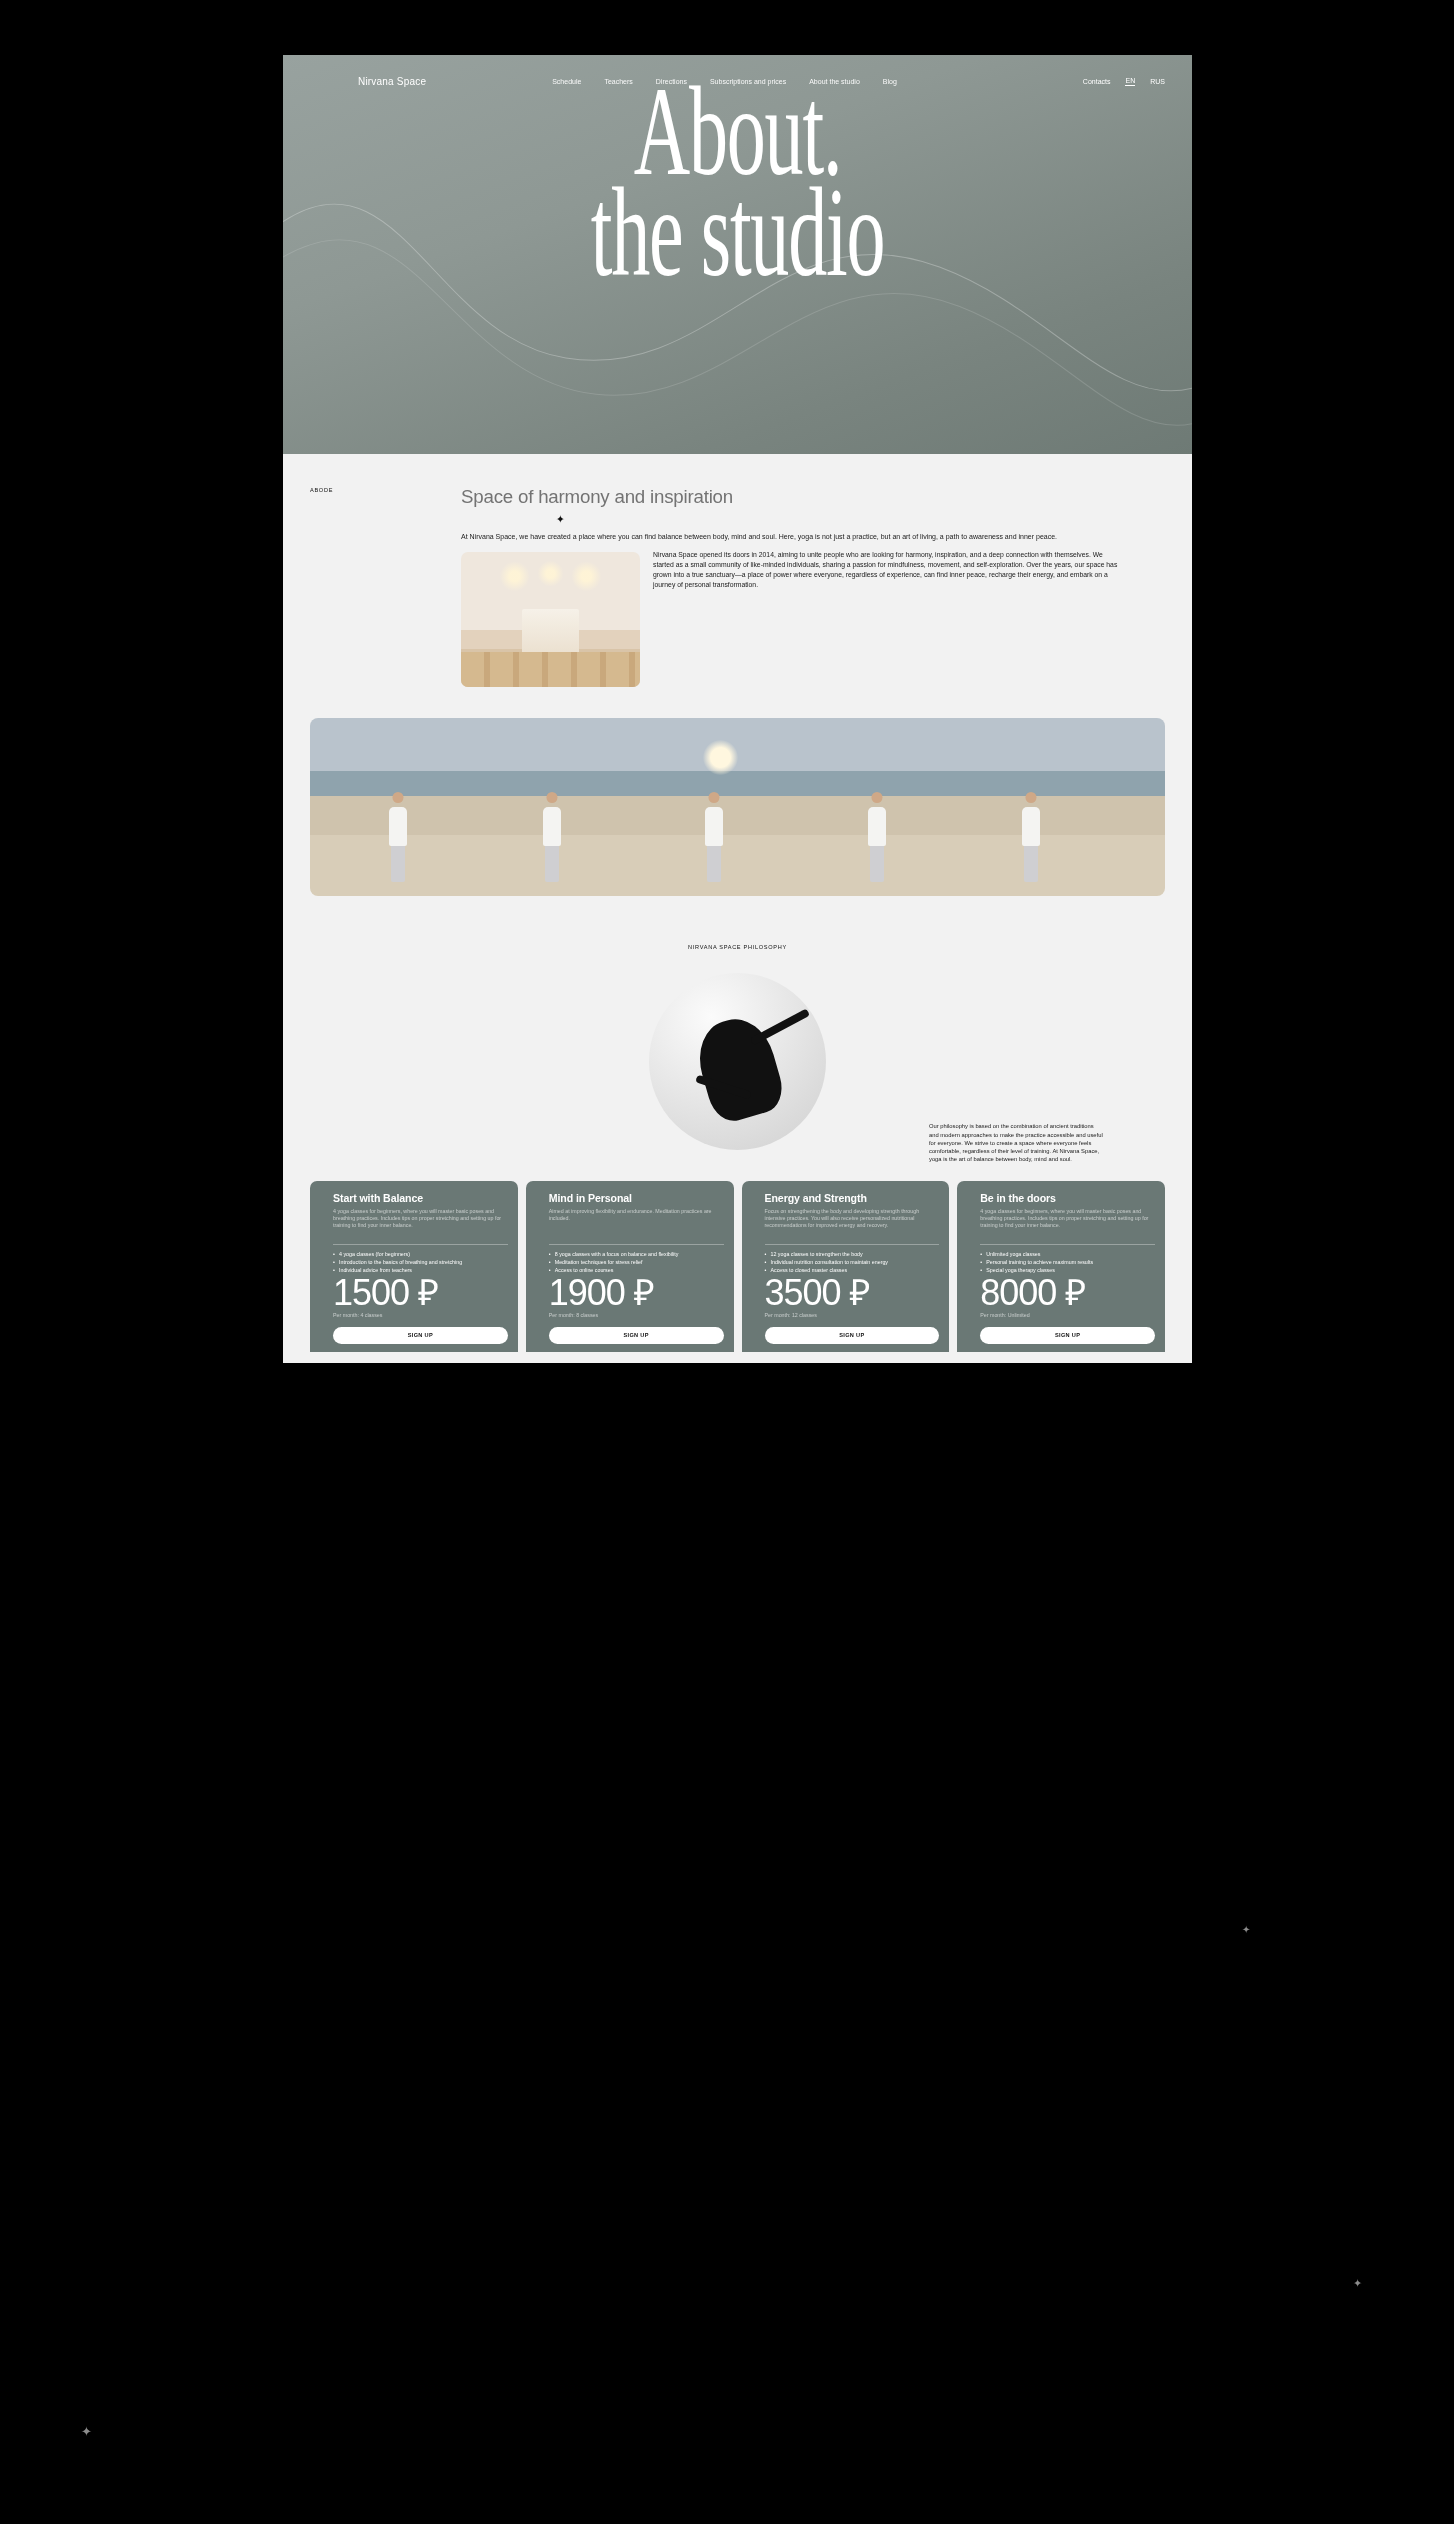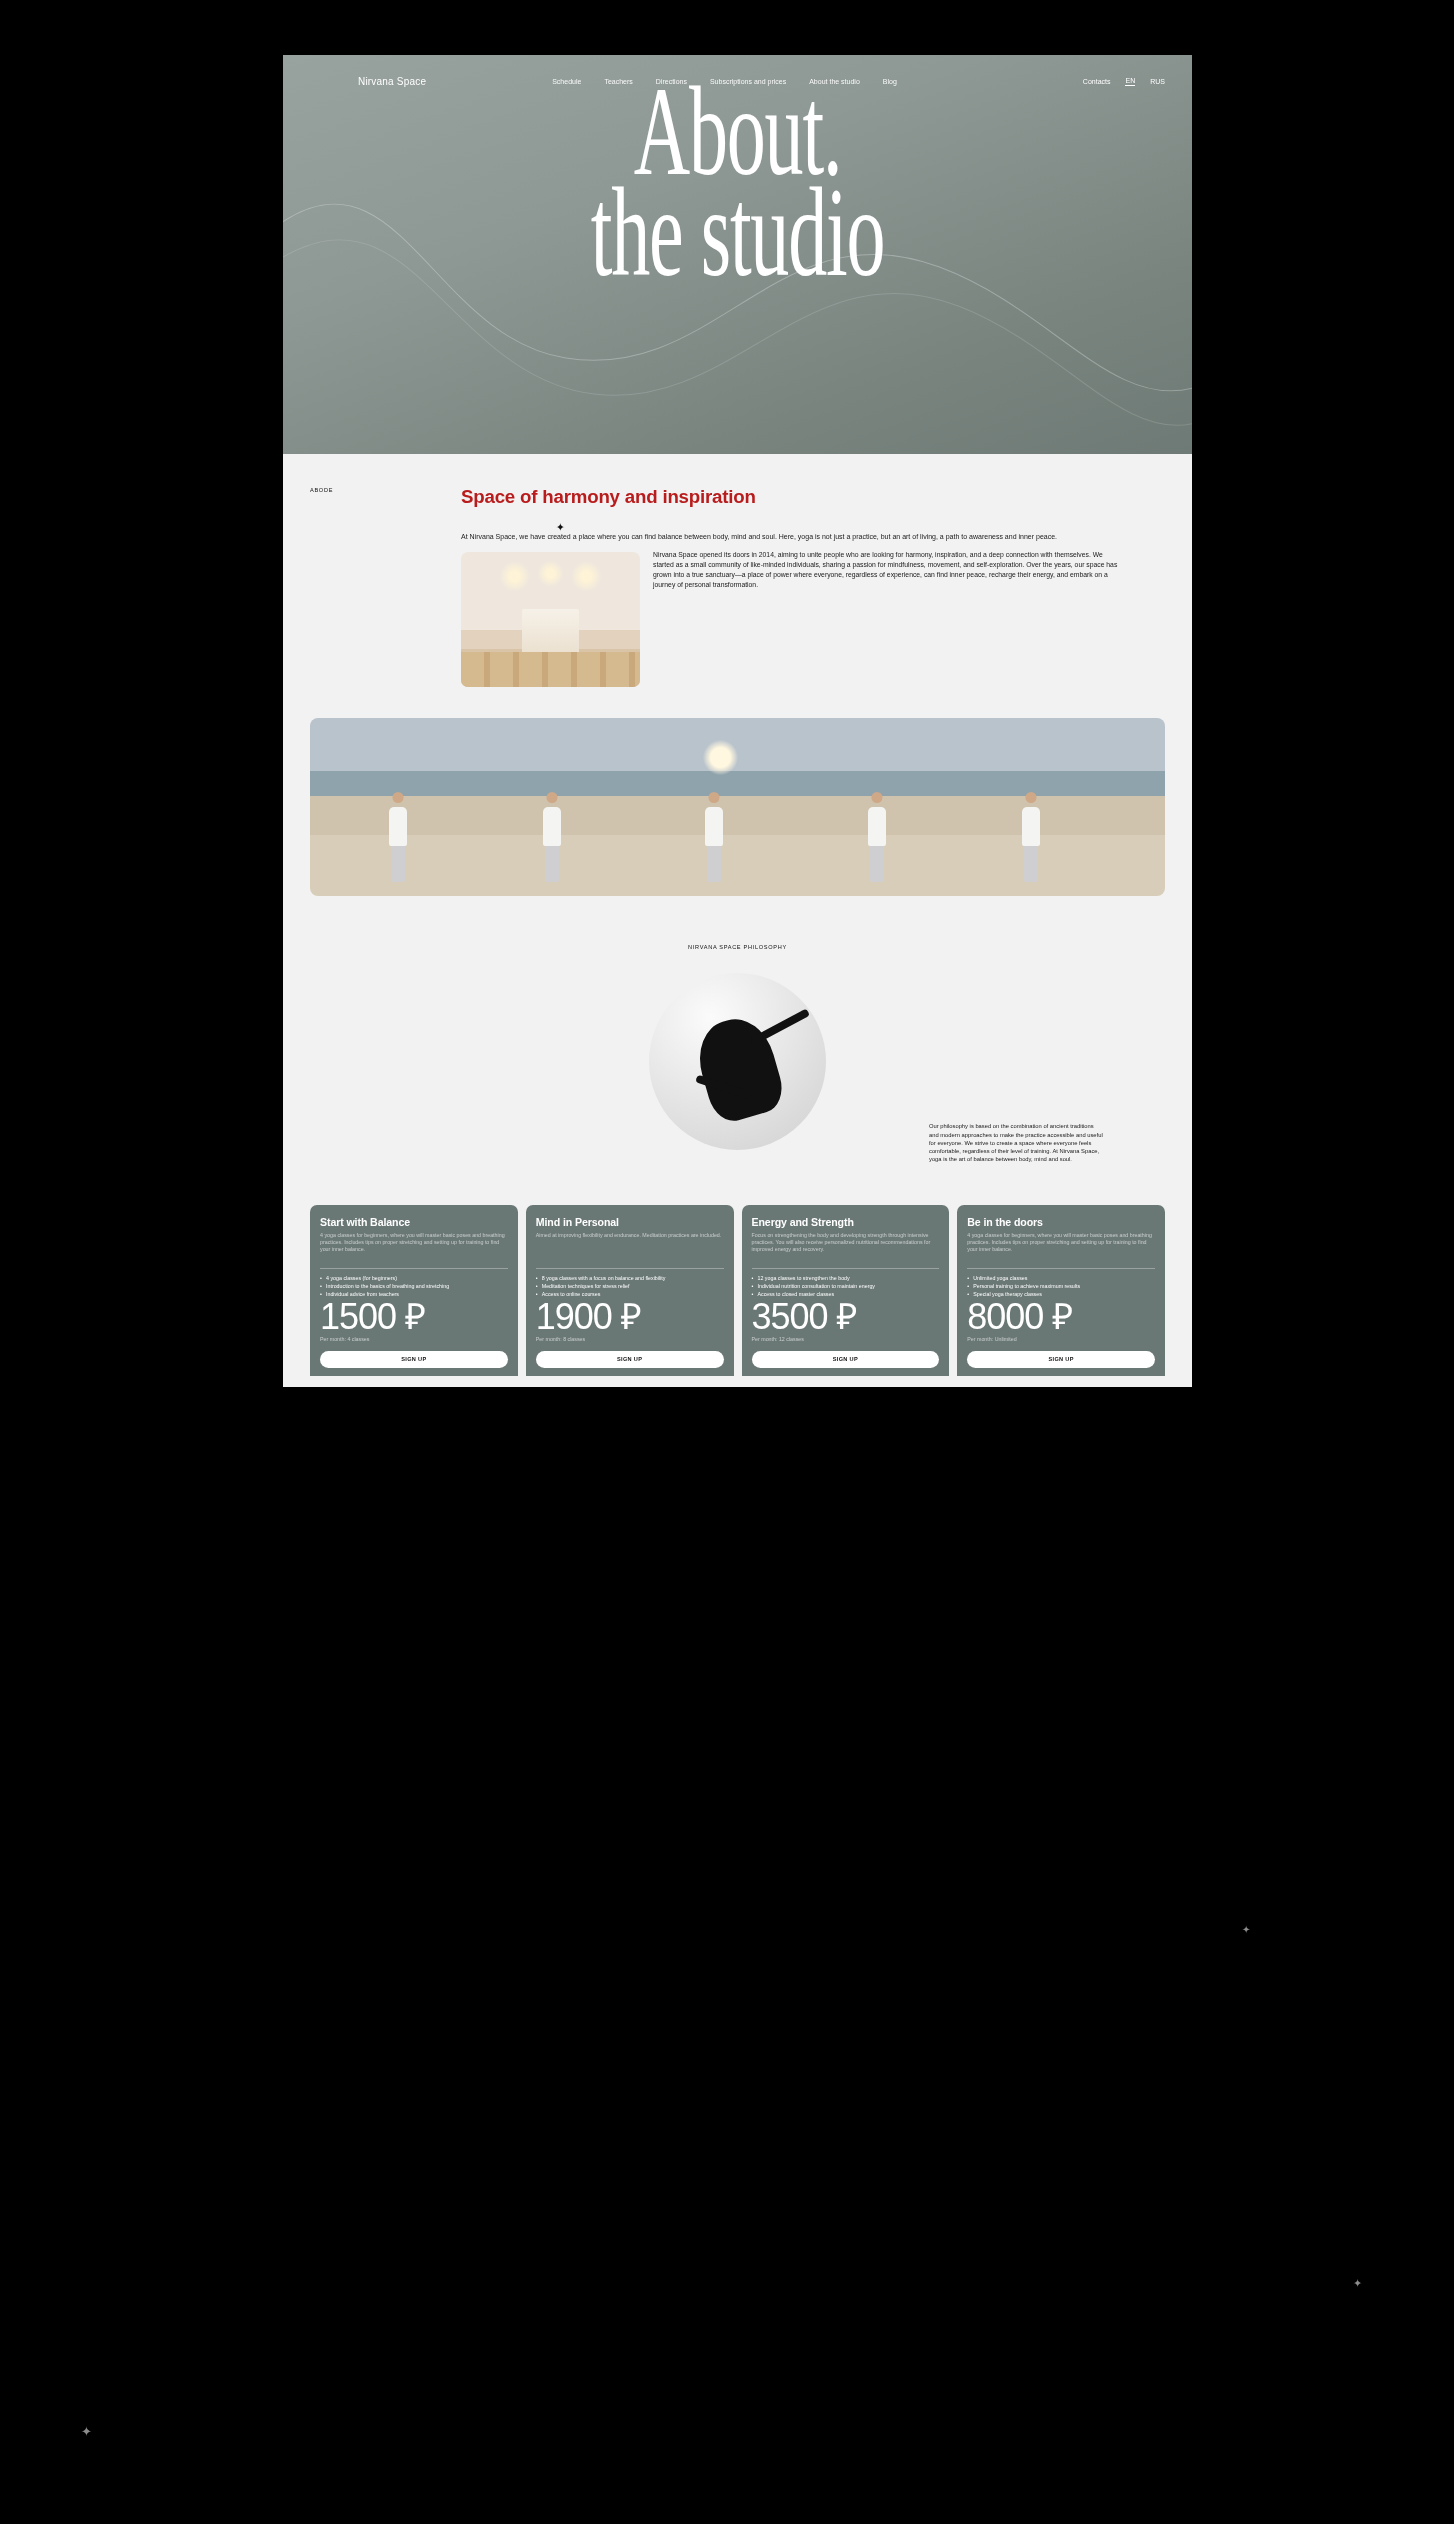--- a/index.html
+++ b/index.html
@@ -39,21 +39,21 @@
     white-space:nowrap;
   }
   .hero-title .l2 { display:block; }
 
   
   .sec { padding:0 27px; }
   .eyebrow { font-size:5.6px; letter-spacing:0.7px; color:#111; text-transform:uppercase; }
   .about { display:flex; padding-top:33px; }
   .about-left { width:151px; flex:none; }
   .about-right { flex:1; padding-right:45px; }
-  .h2 { font-size:18.7px; line-height:1.12; color:#b91c1c; font-weight:700; letter-spacing:-0.2px; }
+  .h2 { font-size:18.7px; line-height:1.12; color:#737373; font-weight:400; letter-spacing:-0.2px; }
   .lead { margin-top:24px; font-size:7px; line-height:1.5; color:#1a1a1a; }
   .about-flow { margin-top:8px; }
   .about-img {
     float:left; width:179px; height:135px; margin:2px 13px 5px 0; border-radius:7px;
     background:
       radial-gradient(circle at 30% 18%, rgba(255,244,214,.95) 0 3%, rgba(255,255,255,0) 9%),
       radial-gradient(circle at 50% 16%, rgba(255,244,214,.95) 0 3%, rgba(255,255,255,0) 9%),
       radial-gradient(circle at 70% 18%, rgba(255,244,214,.95) 0 3%, rgba(255,255,255,0) 9%),
       linear-gradient(#efe7dd 0 58%, #e3d2bd 58% 72%, #d9c4a8 72% 100%);
     position:relative; overflow:hidden;
@@ -101,22 +101,22 @@
     font-size:5.8px; line-height:1.42; color:#1a1a1a; text-align:left; position:relative;
   }
 
   
   .prices-head { display:flex; align-items:flex-start; padding-top:55px; }
   .prices-head .lbl { width:151px; flex:none; }
   .prices-head .h2 { font-size:16px; }
   .prices-head .sub { font-size:6px; line-height:1.35; color:#1a1a1a; margin-left:14px; width:131px; padding-top:3px; }
   .cards { display:flex; gap:8px; padding:17px 27px 0 27px; }
   .card {
-    flex:1; background:#6A7875; border-radius:7px 7px 0 0; padding:11px 10px 0 10px;
-    color:#fff; min-height:146px; display:flex; flex-direction:column;margin-top:24px;
+    flex:1; background:#6A7875; border-radius:7px 7px 0 0; padding:11px 10px 0 23px;
+    color:#fff; min-height:146px; display:flex; flex-direction:column;
   }
   .card h3 { font-size:10.6px; font-weight:700; letter-spacing:-0.1px; }
   .card .desc { margin-top:4px; font-size:5.3px; line-height:1.38; color:rgba(255,255,255,.62); min-height:29px; }
   .card .rule { margin:7px 0 6px; height:0.5px; background:rgba(255,255,255,.32); }
   .card ul { list-style:none; }
   .card li { font-size:5.3px; line-height:1.55; padding-left:6px; position:relative; }
   .card li:before { content:"•"; position:absolute; left:0; }
   .card .price { margin-top:auto; font-size:36px; font-weight:400; letter-spacing:-1px; line-height:1; }
   .card .per { font-size:5.3px; color:rgba(255,255,255,.62); margin-top:1px; }
   .signup {

